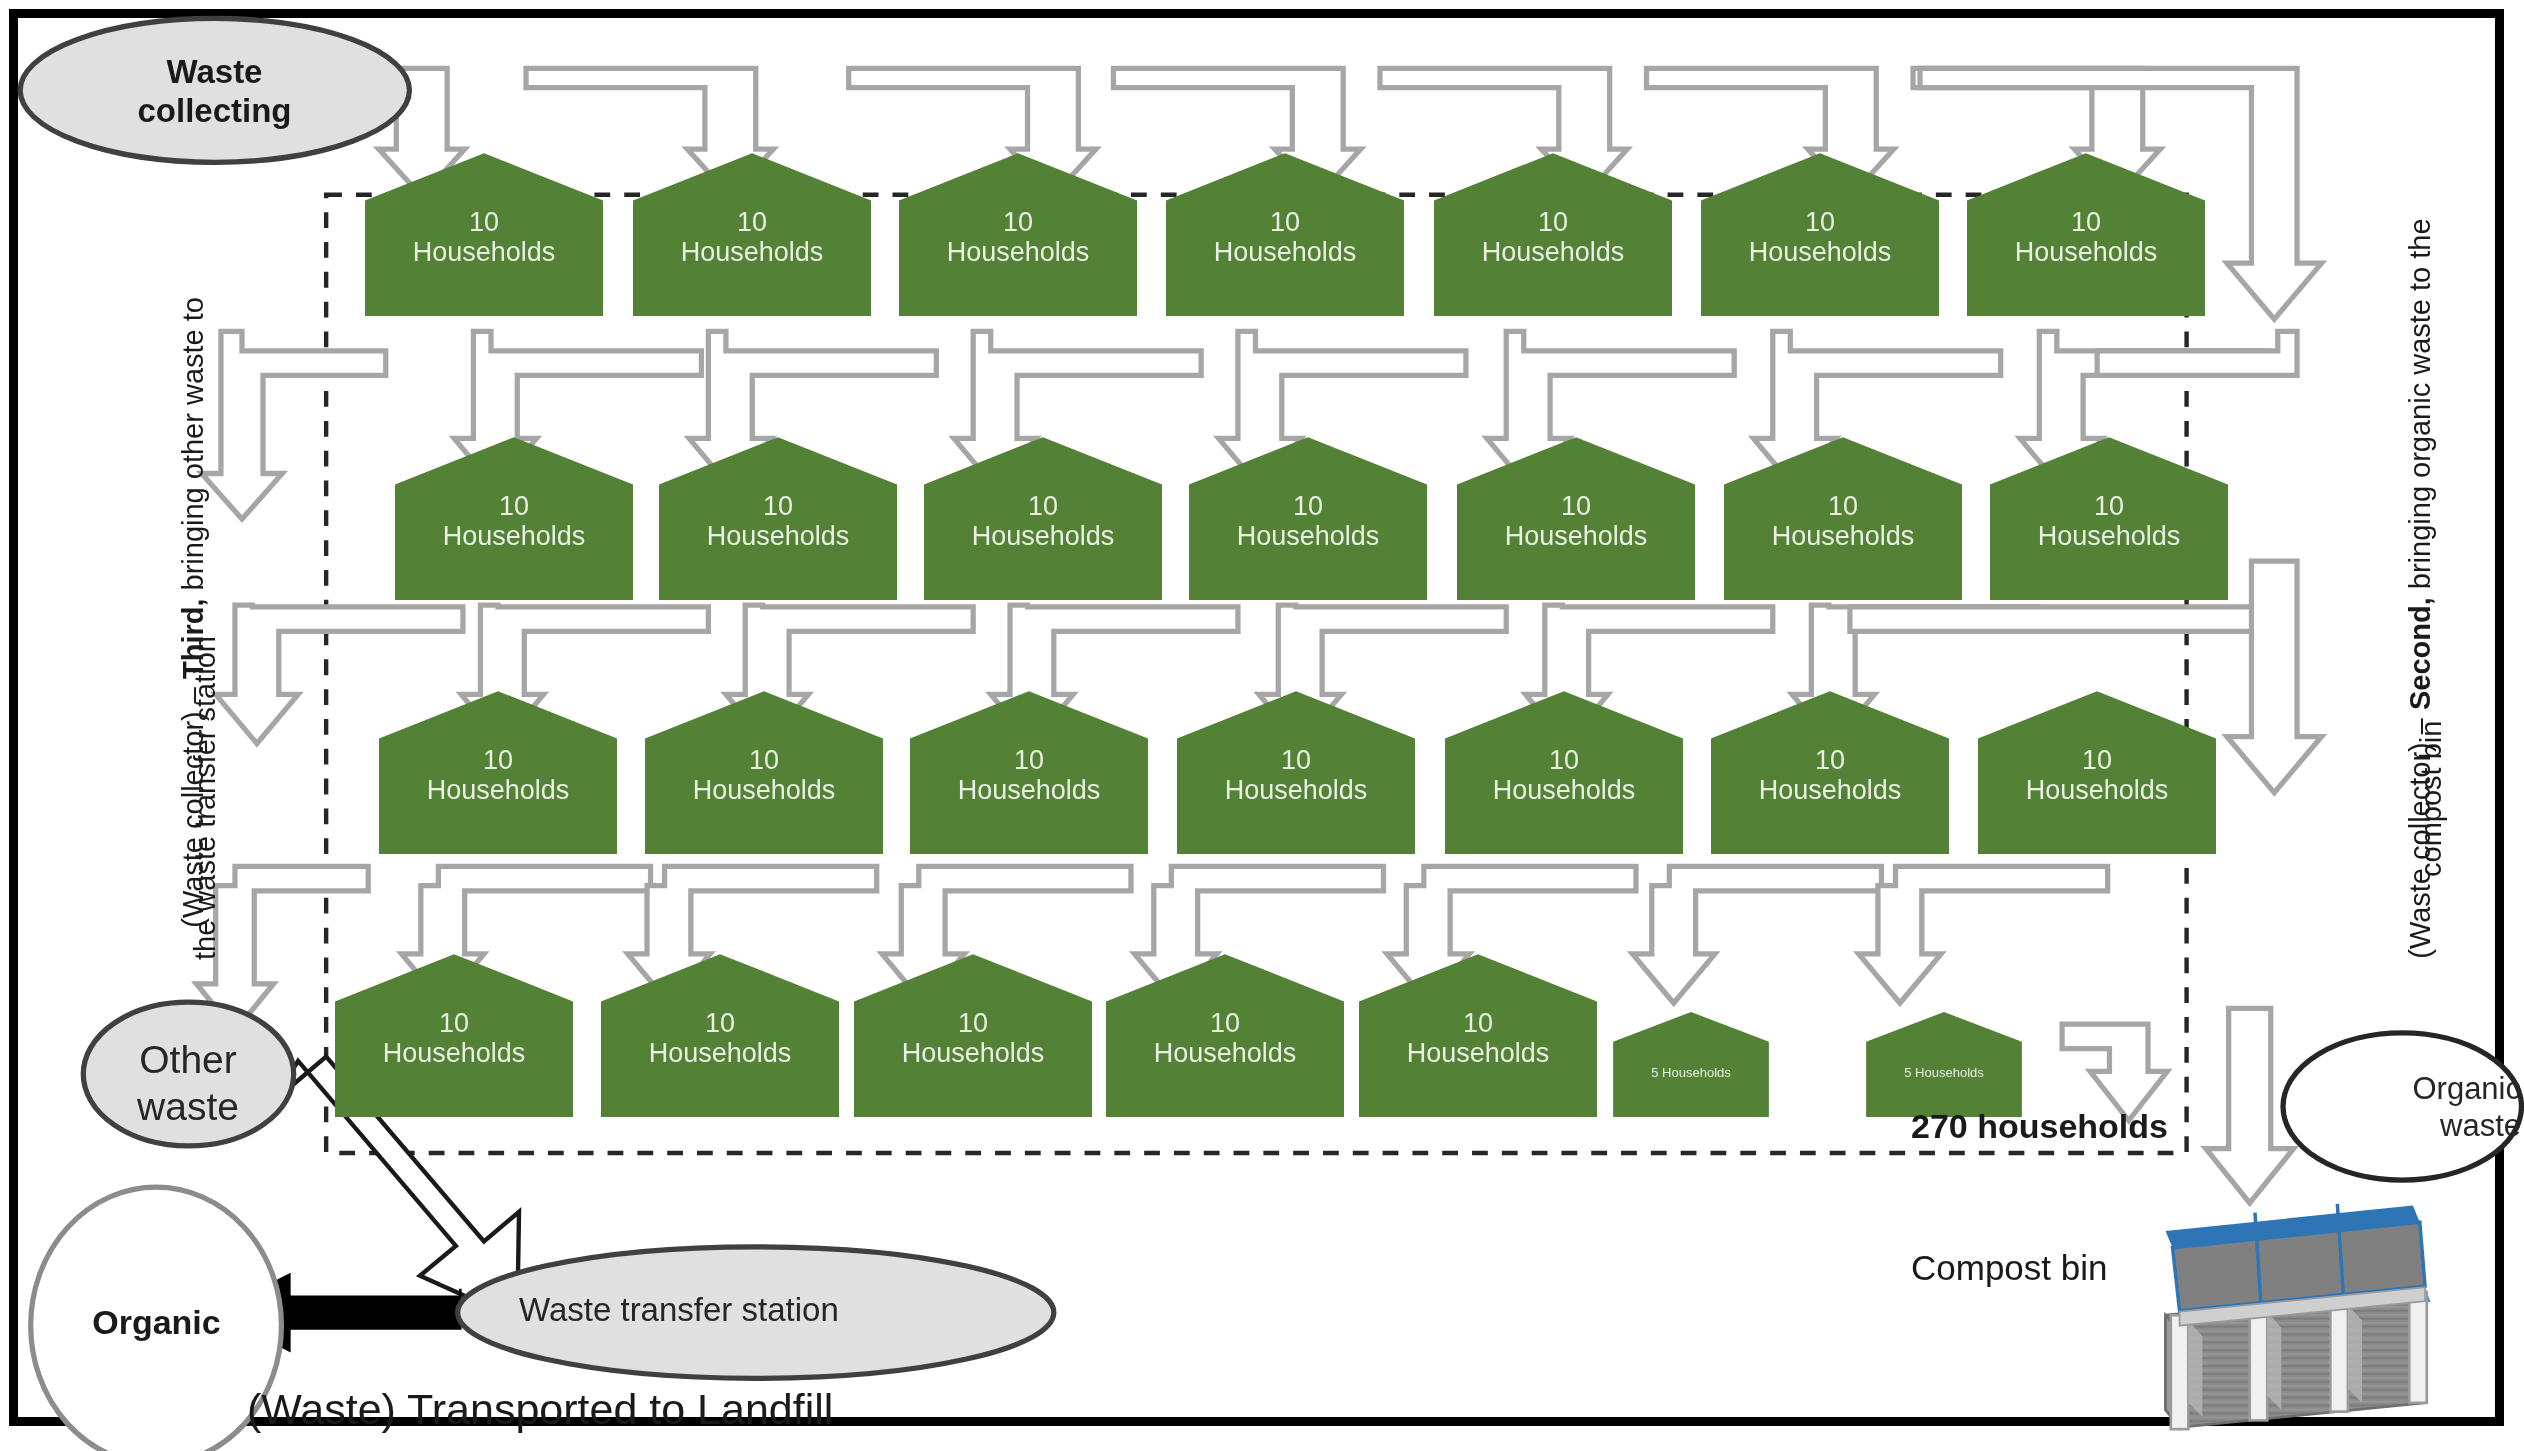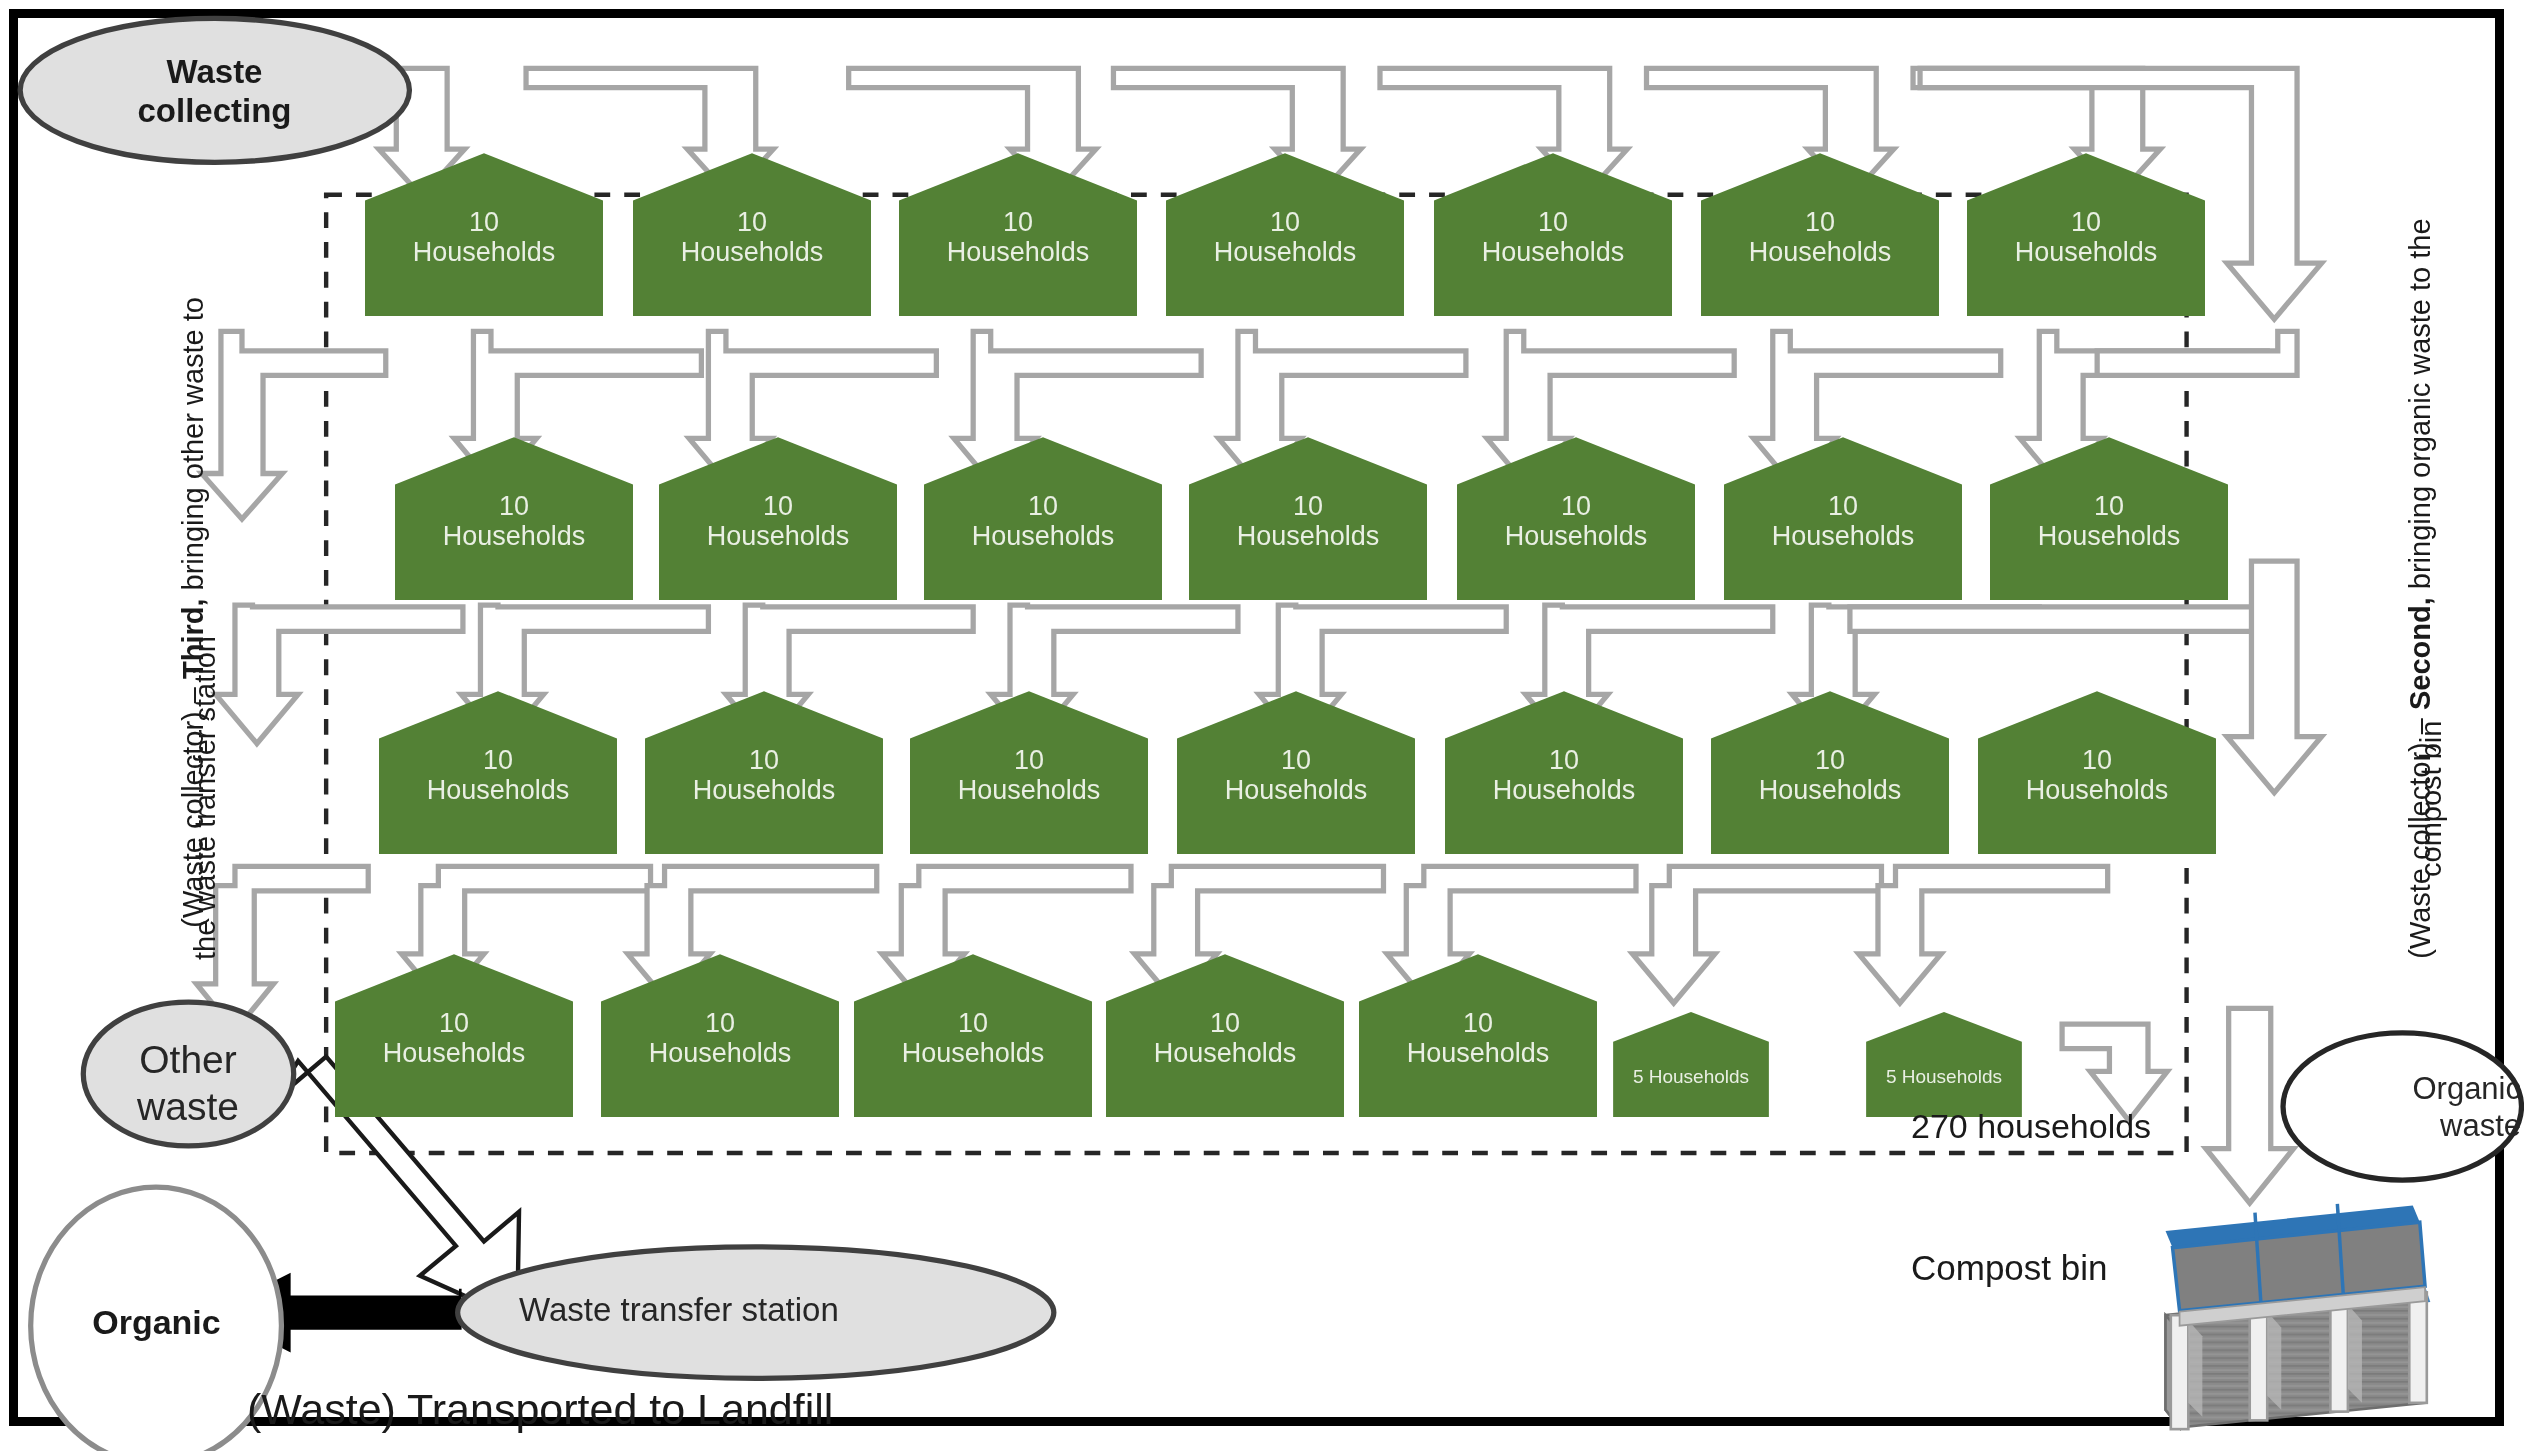--- a/index.html
+++ b/index.html
@@ -25,22 +25,22 @@
     position:absolute;font-size:29px;color:#1a1a1a;
     transform-origin:0 0;
     white-space:pre;line-height:1.24;
   }
   .vtxt b{font-weight:bold;}
   .house-label{
     position:absolute;color:#e9efe3;text-align:center;
     font-size:27px;line-height:1.12;pointer-events:none;
     width:100%;
   }
-  .house-label.small{font-size:19px;}
-  .bold{font-weight:normal;}
+  .house-label.small{font-size:13px;}
+  .bold{font-weight:bold;}
 </style>
 </head>
 <body>
 
 <div id="canvas">
   <div id="frame"></div>
 
   <svg class="layer" viewBox="0 0 2880 1656">
     <defs>
       <linearGradient id="lidgrad" x1="0" y1="0" x2="0" y2="1">

